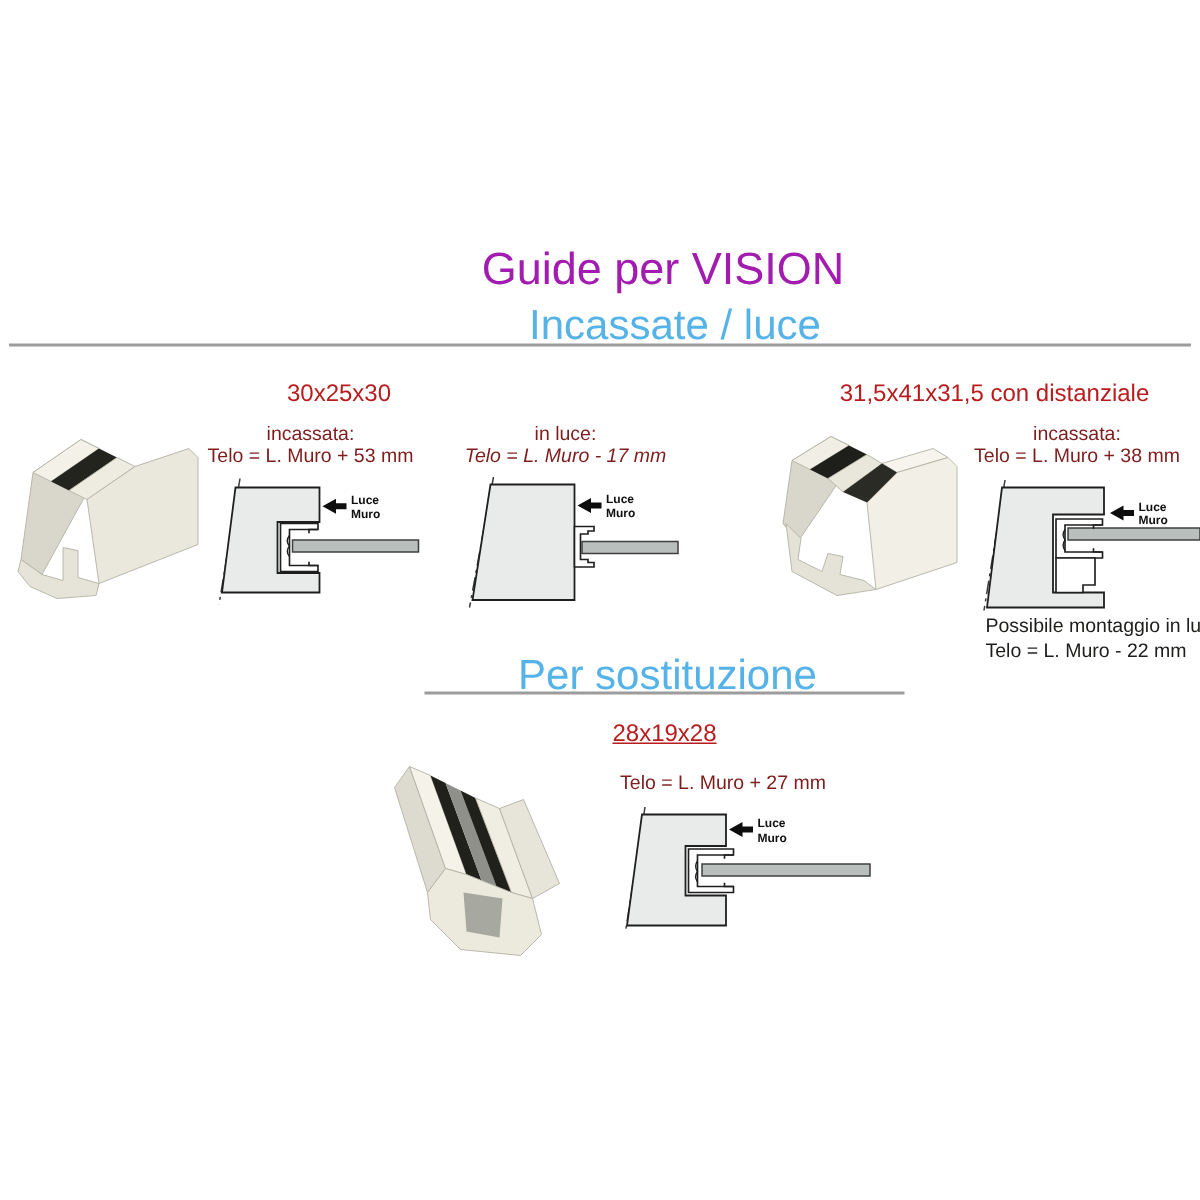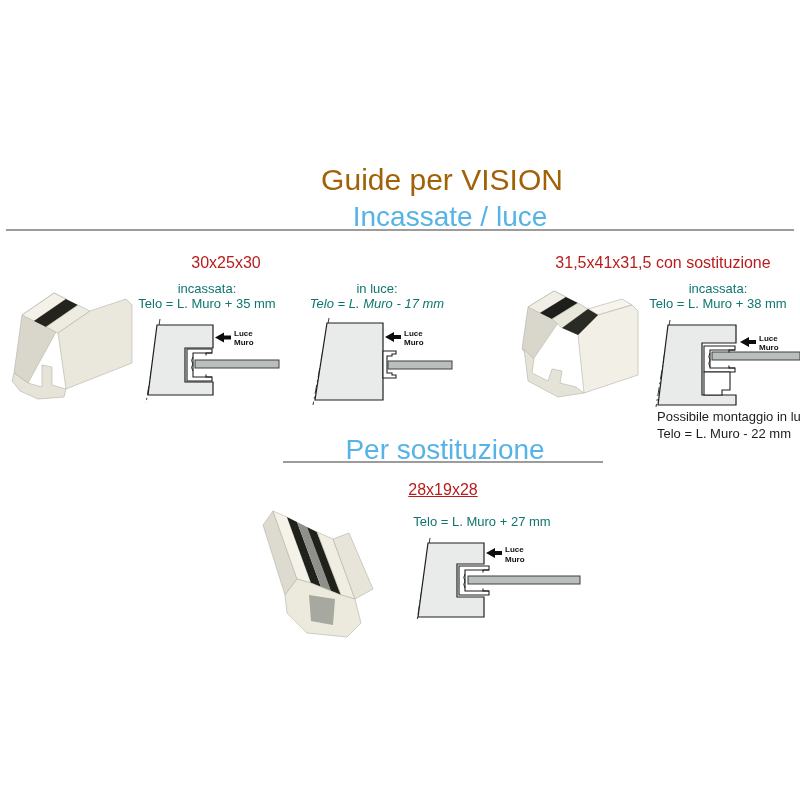--- a/index.html
+++ b/index.html
@@ -1,23 +1,23 @@
 <!DOCTYPE html>
 <html><head>
 <meta charset="utf-8">
 <style>
   html,body{margin:0;padding:0;background:#fff;}
   .stage{position:relative;width:800px;height:800px;background:#ffffff;overflow:hidden;
          font-family:"Liberation Sans",sans-serif;color:#1d1d1b;}
   .abs{position:absolute;white-space:nowrap;}
   .ctr{transform:translateX(-50%);text-align:center;}
-  .main-title{font-size:30px;color:#a16207;}
+  .main-title{font-size:30px;color:#a21caf;}
   .sec-title{font-size:28px;color:#56b3e7;}
   .size-head{font-size:16px;color:#b91c1c;}
-  .lbl{font-size:13px;color:#0f766e;line-height:15px;}
+  .lbl{font-size:13px;color:#7f1d1d;line-height:15px;}
   .note{font-size:13px;color:#1d1d1b;}
   .rule{position:absolute;height:2px;background:#9c9c9c;}
   svg{position:absolute;display:block;}
   .cl{stroke:#3a3a3a;stroke-width:1;stroke-dasharray:9,3,2,3;fill:none;}
   .wall{fill:#e9ebea;stroke:#1f1f1f;stroke-width:1.2;}
   .prof{fill:#ffffff;stroke:#1f1f1f;stroke-width:1.1;}
   .bar{fill:#b9bfbc;stroke:#3f3f3f;stroke-width:1;}
   .lip{fill:none;stroke:#1f1f1f;stroke-width:1.1;}
   .wav{fill:none;stroke:#1f1f1f;stroke-width:0.9;}
   .arr{fill:#0d0d0d;}
@@ -38,21 +38,21 @@
   <svg style="left:8px;top:285px;" width="128" height="116" viewBox="0 0 128 116">
     <polygon points="6,88 14,30 46,8 58,14 54,36 20,98" fill="#d9d7cb" class="pe"></polygon>
     <polygon points="14,30 46,8 58,14 26,36" fill="#f3f1e8" class="pe"></polygon>
     <polygon points="26,36 58,14 70,20 38,42" fill="#24241f"></polygon>
     <polygon points="38,42 70,20 82,26 50,48" fill="#eeece1" class="pe"></polygon>
     <polygon points="50,48 82,26 118,14 124,20 124,78 58,104" fill="#eae8dc" class="pe"></polygon>
     <path d="M6,88 L20,98 34,102 34,80 44,82 44,100 58,104 56,112 30,114 12,106 4,96 Z" fill="#e6e4d8" class="pe"></path>
   </svg>
 
   <div class="abs ctr lbl" style="left:207px;top:281px;">incassata:</div>
-  <div class="abs ctr lbl" style="left:207px;top:296px;">Telo = L. Muro + 35 mm</div>
+  <div class="abs ctr lbl" style="left:207px;top:296px;">Telo = L. Muro + 53 mm</div>
 
   <svg style="left:141px;top:318px;" width="145" height="90" viewBox="0 0 145 90">
     <line x1="19" y1="1" x2="5" y2="85" class="cl"></line>
     <polygon points="16,7 72,7 72,30 44,30 44,64 72,64 72,77 7,77" class="wall"></polygon>
     <path d="M71,31 H46 V63 H71 V59 H52 V35 H71 Z" class="prof"></path>
     <path d="M52,39 q-3,3.5 0,7 q-3,3.5 0,7" class="wav"></path>
     <rect x="54" y="42" width="84" height="8" class="bar"></rect>
     <path d="M71,35 h-6 v2.5 M71,59 h-6 v-2.5" class="lip"></path>
     <polygon points="74,19.5 83,14.5 83,17.5 90,17.5 90,21.5 83,21.5 83,24.5" class="arr"></polygon>
     <text x="93" y="18" class="at">Luce</text>
@@ -65,21 +65,21 @@
   <svg style="left:305px;top:317px;" width="150" height="95" viewBox="0 0 150 95">
     <line x1="24" y1="1" x2="8" y2="88" class="cl"></line>
     <polygon points="22,6 78,6 78,83 10,83" class="wall"></polygon>
     <path d="M78,34 H91 V37 H87 V39 H82 V56 H87 V58 H91 V61 H78 Z" class="prof"></path>
     <rect x="83" y="44" width="64" height="8" class="bar"></rect>
     <polygon points="80,20 89,15 89,18 96,18 96,22 89,22 89,25" class="arr"></polygon>
     <text x="99" y="18.5" class="at">Luce</text>
     <text x="99" y="27.5" class="at">Muro</text>
   </svg>
 
-  <div class="abs ctr size-head" style="left:663px;top:254px;">31,5x41x31,5 con sostituzione</div>
+  <div class="abs ctr size-head" style="left:663px;top:254px;">31,5x41x31,5 con distanziale</div>
 
   <svg style="left:518px;top:285px;" width="130" height="115" viewBox="0 0 130 115">
     <polygon points="4,64 10,22 36,6 48,12 44,32 14,76" fill="#d9d7cb" class="pe"></polygon>
     <polygon points="10,22 36,6 48,12 22,28" fill="#f0eee5" class="pe"></polygon>
     <polygon points="22,28 48,12 60,18 34,34" fill="#1e1e1a"></polygon>
     <polygon points="34,34 60,18 70,24 44,43" fill="#e9e7dc" class="pe"></polygon>
     <polygon points="70,24 104,14 114,20 80,30" fill="#f6f4ed" class="pe"></polygon>
     <polygon points="60,50 80,30 114,20 120,26 120,90 66,108" fill="#f1efe6" class="pe"></polygon>
     <polygon points="44,43 70,24 80,30 60,50" fill="#2b2b26"></polygon>
     <path d="M6,64 L16,74 14,88 30,96 34,84 44,86 42,98 58,102 66,108 40,112 10,96 Z" fill="#e5e3d7" class="pe"></path>

